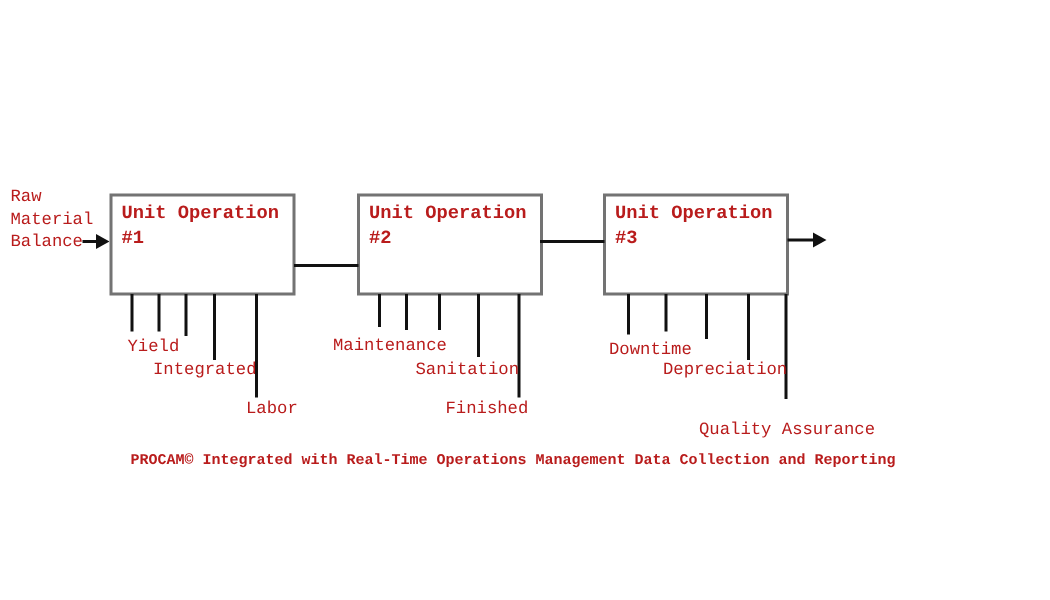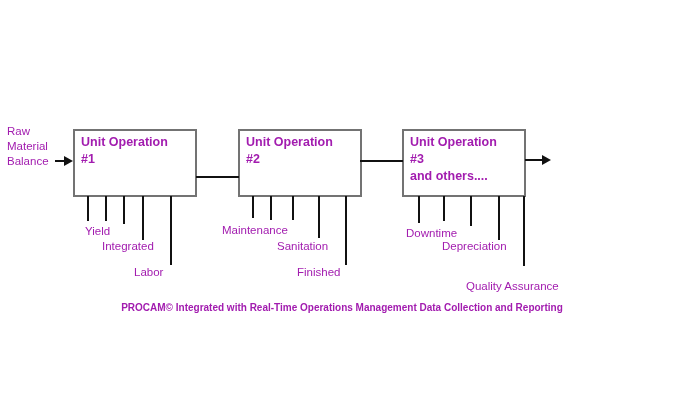--- a/index.html
+++ b/index.html
@@ -2,22 +2,22 @@
 <html><head>
 <meta charset="utf-8">
 <style>
   * { margin: 0; padding: 0; box-sizing: border-box; }
   html, body { background: #ffffff; }
   .canvas {
     position: relative;
     width: 700px;
     height: 400px;
     background: #ffffff;
-    font-family: Liberation Sans, sans-serif;
-    color: #a21caf;
+    font-family: Liberation Mono, monospace;
+    color: #b91c1c;
     overflow: hidden;
   }
   .op-box {
     position: absolute;
     top: 129px;
     width: 124px;
     height: 68px;
     border: 2px solid #737373;
     background: #ffffff;
     padding: 3px 6px 0 6px;
@@ -78,37 +78,36 @@
   </div>
 
   <div class="op-box box2">
     <div>Unit Operation</div>
     <div>#2</div>
   </div>
 
   <div class="op-box box3">
     <div>Unit Operation</div>
     <div>#3</div>
-    <div>and others....</div>
   </div>
 
   <div class="hline" style="left:196px; top:176px; width:43px;"></div>
   <div class="hline" style="left:360px; top:160px; width:43px;"></div>
 
   <div class="hline" style="left:525px; top:159px; width:18px;"></div>
   <div class="arrowhead" style="left:542px; top:155px;"></div>
 
   <div class="vtick" style="left:87px;  top:196px; height:25px;"></div>
   <div class="vtick" style="left:105px; top:196px; height:25px;"></div>
   <div class="vtick" style="left:123px; top:196px; height:28px;"></div>
   <div class="vtick" style="left:142px; top:196px; height:44px;"></div>
   <div class="vtick" style="left:170px; top:196px; height:69px;"></div>
   <div class="metric-label" style="left:85px;  top:225px;">Yield</div>
   <div class="metric-label" style="left:102px; top:240px;">Integrated</div>
-  <div class="metric-label" style="left:134px; top:266px;">Labor</div>
+  <div class="metric-label" style="left:164px; top:266px;">Labor</div>
 
   <div class="vtick" style="left:252px; top:196px; height:22px;"></div>
   <div class="vtick" style="left:270px; top:196px; height:24px;"></div>
   <div class="vtick" style="left:292px; top:196px; height:24px;"></div>
   <div class="vtick" style="left:318px; top:196px; height:42px;"></div>
   <div class="vtick" style="left:345px; top:196px; height:69px;"></div>
   <div class="metric-label" style="left:222px; top:224px;">Maintenance</div>
   <div class="metric-label" style="left:277px; top:240px;text-align:center;">Sanitation</div>
   <div class="metric-label" style="left:297px; top:266px;">Finished</div>
 

